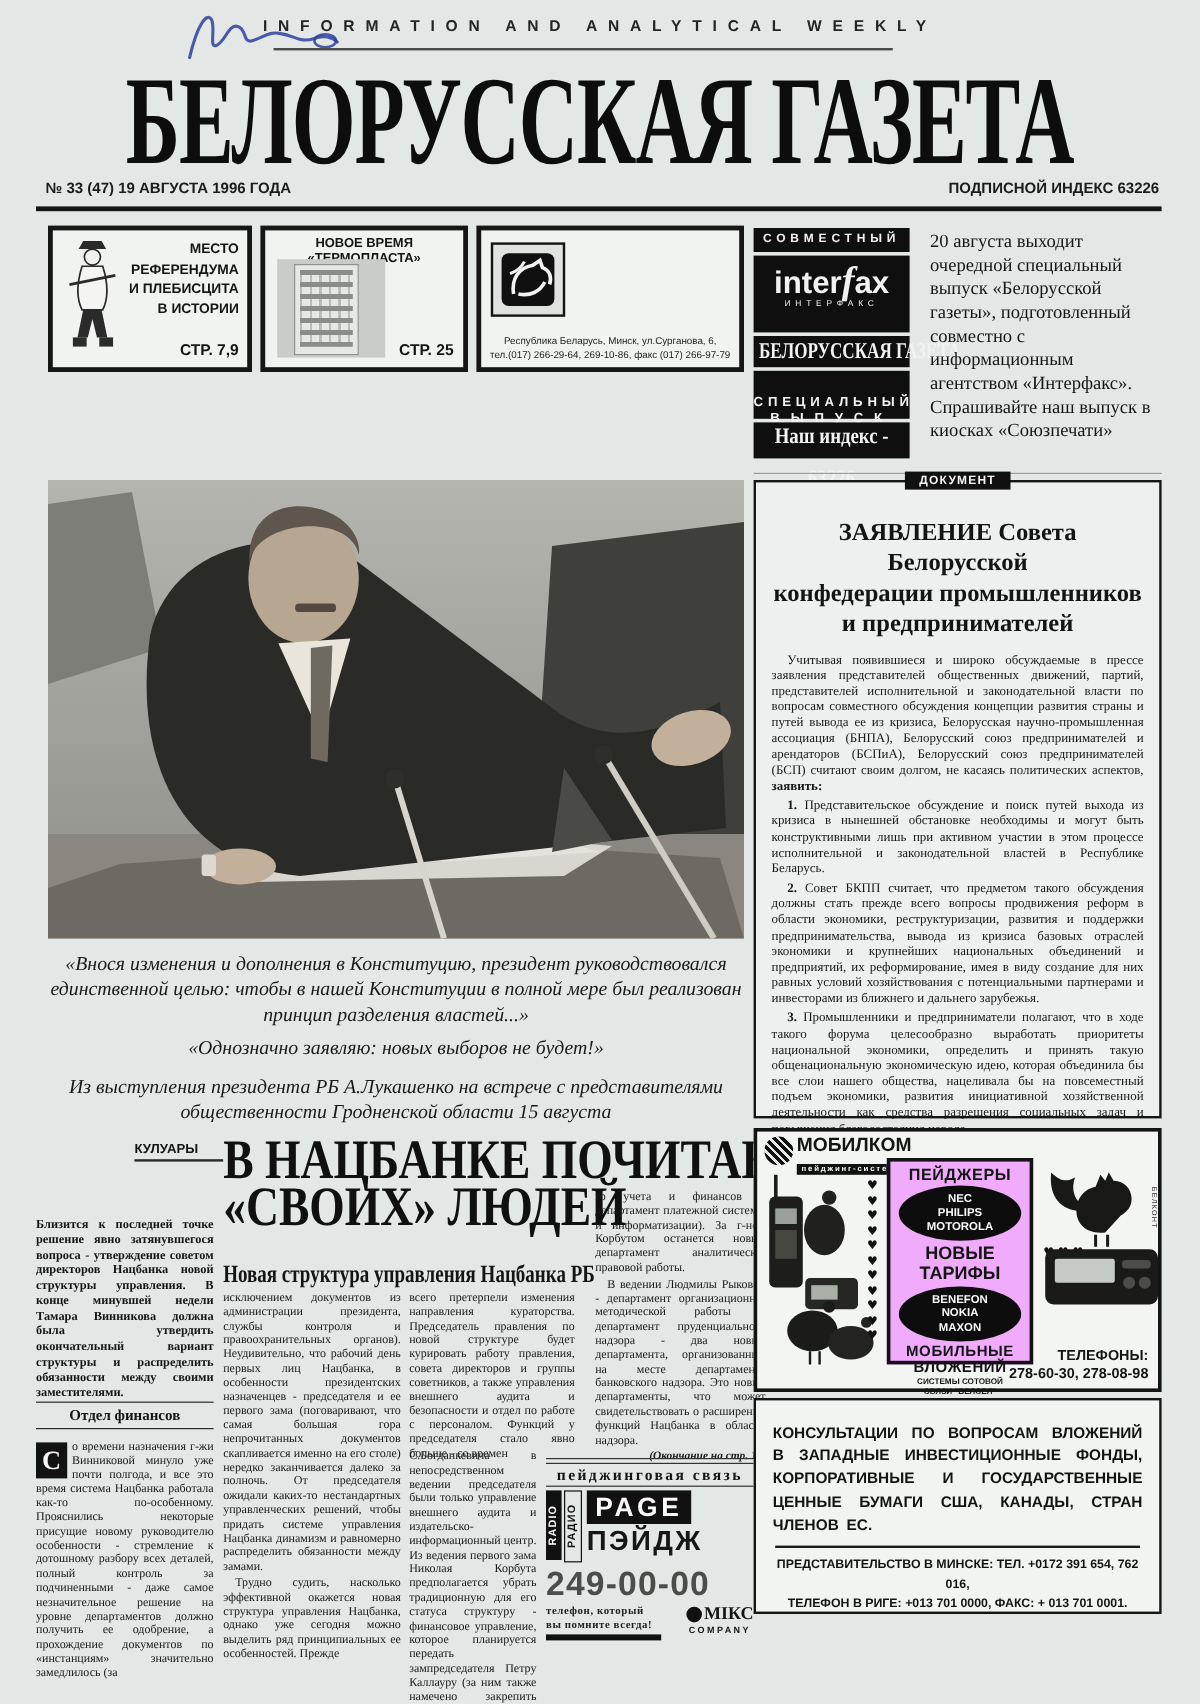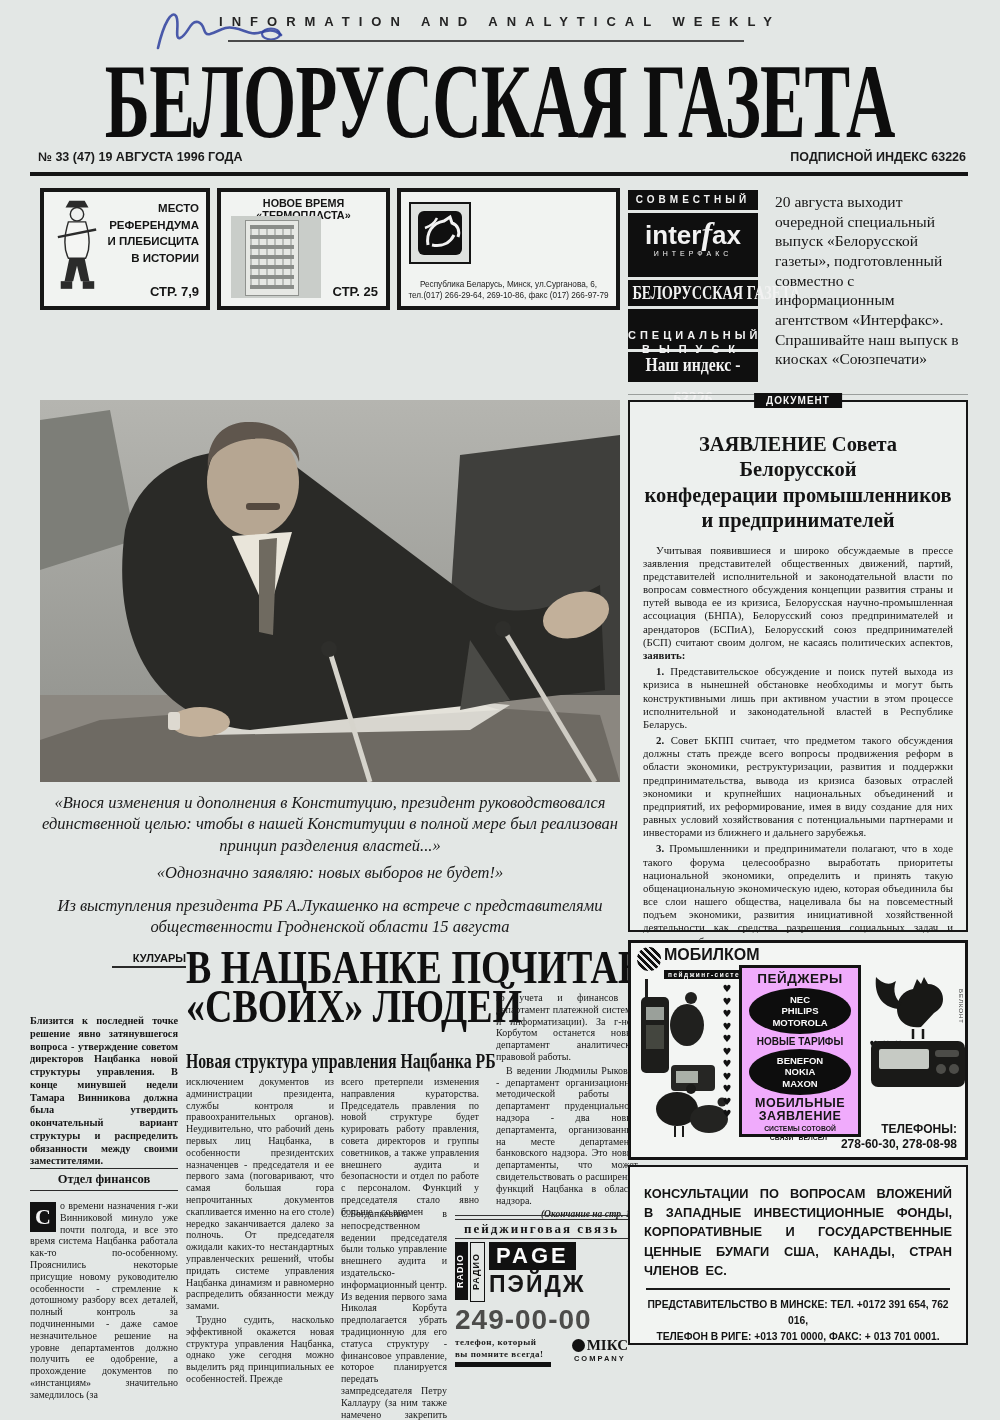--- a/index.html
+++ b/index.html
@@ -77,21 +77,21 @@
   .sig div{margin-bottom:1px;}
   
   .photo{left:40px;top:400px;width:580px;height:382px;background:#9a9a96;}
   .photo svg{display:block;}
   
   .cap{left:40px;width:580px;text-align:center;font-style:italic;font-size:16.5px;line-height:1.3;color:#191919;}
   .cap1{top:792px;}
   .cap2{top:862px;}
   .cap3{top:895px;}
   
-  .rubric{left:112px;top:952px;width:74px;text-align:right;font-family:"Liberation Sans",sans-serif;
+  .rubric{left:112px;top:952px;width:74px;text-align:left;font-family:"Liberation Sans",sans-serif;
           font-size:11px;font-weight:bold;border-bottom:2px solid #2a2a2a;padding-bottom:2px;}
   .headline{left:186px;top:944px;width:460px;}
   .headline div{font-size:38px;font-weight:bold;line-height:1.02;transform:scale(1,1.22);
           transform-origin:top left;white-space:nowrap;color:#101010;}
   .subtitle{left:186px;top:1050px;}
   .subtitle span{display:inline-block;font-size:18px;font-weight:bold;white-space:nowrap;
           transform:scale(.88,1.15);transform-origin:left top;color:#141414;}
   .colbody{font-size:10px;line-height:1.18;text-align:justify;color:#191919;}
   .colbody p{margin:0;}
   .colbody p.ind{text-indent:10px;margin-top:2px;}
@@ -114,21 +114,21 @@
        background-image:repeating-linear-gradient(45deg,#111 0 3px,#e8e8e8 3px 5px);margin-right:3px;}
   .moblogo .nm{font-family:"Liberation Sans",sans-serif;font-size:16px;font-weight:bold;line-height:1;}
   .moblogo .strip{background:#111;color:#fff;font-family:"Liberation Sans",sans-serif;font-size:6.5px;
        font-weight:bold;letter-spacing:1.5px;padding:1px 4px;margin-top:1px;display:inline-block;}
   .panel{position:absolute;left:108px;top:22px;width:122px;height:172px;border:3px solid #131313;
        background:#f0abfc;box-sizing:border-box;text-align:center;font-family:"Liberation Sans",sans-serif;}
   .panel .h1{font-size:13.5px;font-weight:bold;letter-spacing:.5px;margin-top:3px;}
   .oval{width:102px;height:46px;margin:2px auto;background:#0d0d0d;border-radius:50%;color:#fafafa;
        font-size:9.5px;font-weight:bold;line-height:1.18;display:flex;flex-direction:column;
        justify-content:center;}
-  .panel .tarif{font-size:10px;font-weight:bold;}
+  .panel .tarif{font-size:15px;font-weight:bold;}
   .panel .mobt{font-size:12.5px;font-weight:bold;line-height:1.05;letter-spacing:.5px;margin-top:2px;}
   .panel .cell{font-size:6.8px;font-weight:bold;line-height:1.25;margin-top:2px;}
   .hearts{font-size:10px;line-height:1.25;color:#111;white-space:pre-line;text-align:center;
        font-family:"DejaVu Sans",sans-serif;}
   .hl{position:absolute;left:86px;top:40px;width:20px;}
   .hr{position:absolute;left:233px;top:96px;width:44px;}
   .mobleft{position:absolute;left:4px;top:28px;}
   .mobright{position:absolute;left:238px;top:8px;}
   .vert-label{position:absolute;right:1px;top:46px;font-family:"Liberation Sans",sans-serif;
        font-size:6px;color:#333;writing-mode:vertical-rl;letter-spacing:1px;}
@@ -388,21 +388,21 @@
         <div>MOTOROLA</div>
       </div>
       <div class="tarif">НОВЫЕ ТАРИФЫ</div>
       <div class="oval">
         <div>BENEFON</div>
         <div>NOKIA</div>
         <div>MAXON</div>
       </div>
       <div class="mobt">
         <div>МОБИЛЬНЫЕ</div>
-        <div>ЗАЯВЛЕНИЕ</div>
+        <div>ВЛОЖЕНИЙ</div>
       </div>
       <div class="cell">
         <div>СИСТЕМЫ СОТОВОЙ</div>
         <div>СВЯЗИ "БЕЛСЕЛ"</div>
       </div>
     </div>
     <div class="hearts hr">♥ ♥ ♥ ♥
 ♥
 ♥</div>
     <svg class="mobright" width="98" height="150" viewBox="0 0 98 150">

